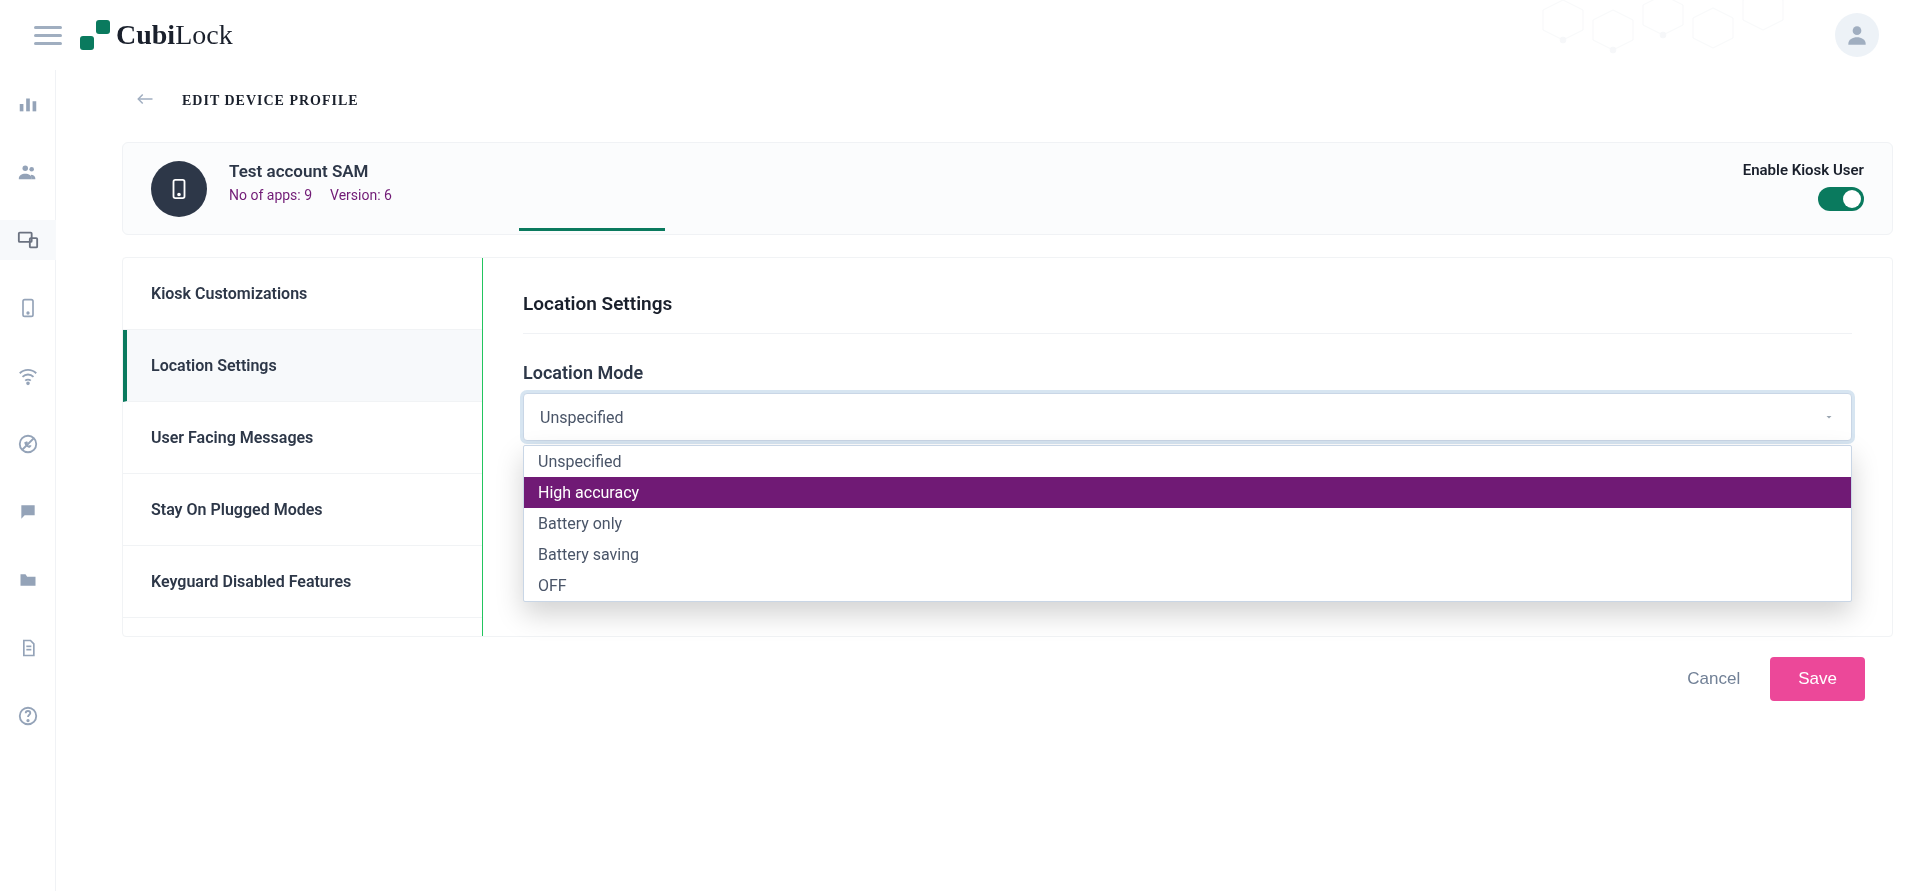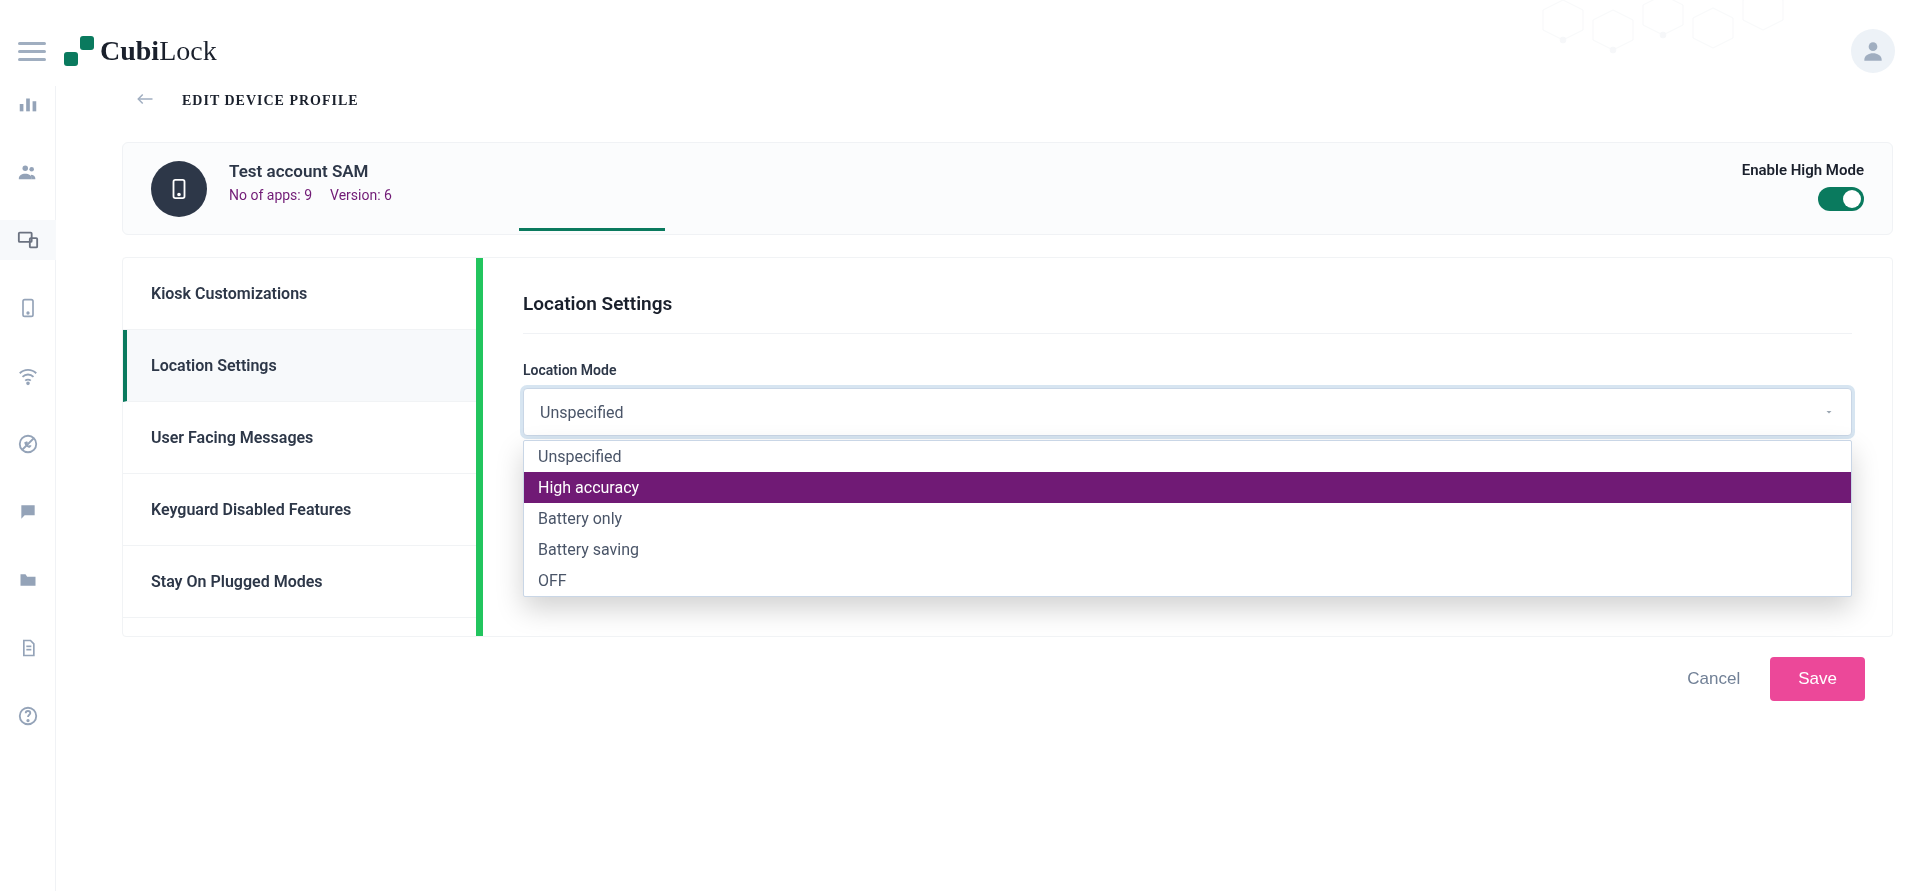--- a/index.html
+++ b/index.html
@@ -1,20 +1,20 @@
 <!DOCTYPE html>
 <html><head>
 <meta charset="utf-8">
 <style>
 * { box-sizing: border-box; margin: 0; padding: 0; }
 html, body { width: 100%; height: 100%; font-family: -apple-system, BlinkMacSystemFont, "Segoe UI", Roboto, "Helvetica Neue", Arial, sans-serif; background: #fff; color: #2d3748; }
 .app { display: flex; height: 100vh; padding-left: 46px; }
 
 
-.topbar { position: fixed; top: 0; left: 0; right: 0; height: 70px; background: #fff; display: flex; align-items: center; padding: 0 18px; z-index: 50; margin-top: 16px; }
+.topbar { position: fixed; top: 0; left: 0; right: 0; height: 70px; background: #fff; display: flex; align-items: center; padding: 0 34px; z-index: 50; }
 .hamburger { display: flex; flex-direction: column; justify-content: center; gap: 5px; width: 28px; height: 28px; cursor: pointer; margin-right: 18px; }
 .hamburger span { display: block; height: 3px; background: #a0aec0; border-radius: 2px; }
 .logo { display: flex; align-items: center; gap: 6px; font-size: 28px; font-weight: 400; color: #1a202c; font-family: Georgia, "Times New Roman", serif; }
 .logo-mark { width: 30px; height: 30px; position: relative; }
 .logo-mark::before, .logo-mark::after { content: ""; position: absolute; background: #0a7a5e; border-radius: 3px; }
 .logo-mark::before { width: 14px; height: 14px; top: 0; right: 0; }
 .logo-mark::after { width: 14px; height: 14px; bottom: 0; left: 0; }
 .logo b { font-weight: 600; }
 .topbar-right { margin-left: auto; display: flex; align-items: center; gap: 12px; }
 .avatar-circle { width: 44px; height: 44px; border-radius: 50%; background: #edf2f7; display: flex; align-items: center; justify-content: center; color:#a0aec0; }
@@ -37,27 +37,27 @@
 .profile-info h2 { font-size: 17px; font-weight: 600; color: #2d3748; margin-bottom: 6px; }
 .profile-meta { font-size: 14px; color: #701a75; display: flex; gap: 18px; }
 .kiosk-toggle-wrap { margin-left: auto; text-align: right; }
 .kiosk-toggle-label { font-size: 15px; font-weight: 600; color: #1a202c; margin-bottom: 8px; display: block; }
 .toggle { width: 46px; height: 24px; background: #0a7a5e; border-radius: 12px; position: relative; cursor: pointer; display: inline-block; }
 .toggle::after { content: ""; position: absolute; width: 18px; height: 18px; background: #fff; border-radius: 50%; top: 3px; right: 3px; }
 .tab-indicator { position: absolute; bottom: 0; left: 396px; width: 146px; height: 3px; background: #0a7a5e; }
 
 .settings-grid { display: flex; background: #fff; border: 1px solid #f1f3f5; border-radius: 4px; min-height: 380px; position: relative; }
 
-.settings-nav { width: 360px; border-right: 7px solid #22c55e; }
+.settings-nav { width: 360px; border-right: 1px solid #22c55e; }
 .settings-nav-item { padding: 26px 28px; font-size: 16px; font-weight: 600; color: #2d3748; border-bottom: 1px solid #f1f3f5; cursor: pointer; }
 .settings-nav-item.active { background: #f7f9fb; border-left: 4px solid #0a7a5e; padding-left: 24px; }
 
 .settings-panel { flex: 1; padding: 34px 40px; }
 .panel-title { font-size: 19px; font-weight: 600; color: #1a202c; padding-bottom: 18px; border-bottom: 1px solid #f0f2f5; margin-bottom: 28px; }
-.field-label { font-size: 14px; font-weight: 600; color: #2d3748; margin-bottom: 10px; display: block; }
+.field-label { font-size: 18px; font-weight: 600; color: #2d3748; margin-bottom: 10px; display: block; }
 
 .select-wrap { position: relative; border-radius: 6px; }
 .select-input { width: 100%; height: 48px; border: 1px solid #c9d6e6; border-radius: 4px; background: #fff; display: flex; align-items: center; padding: 0 16px; cursor: pointer; box-shadow: 0 0 0 3px rgba(139,180,216,0.35); font-size: 16px; color: #4a5568; }
 .select-caret { margin-left: auto; color: #9aa5b1; }
 .dropdown { position: absolute; top: 52px; left: 0; right: 0; background: #fff; border: 1px solid #c9d6e6; border-radius: 2px; box-shadow: 0 12px 28px rgba(0,0,0,0.18); z-index: 100; overflow: hidden; }
 .dropdown-option { padding: 6px 14px; font-size: 16px; color: #4a5568; cursor: pointer; }
 .dropdown-option.highlighted { background: #701a75; color: #fff; }
 
 .footer-actions { display: flex; justify-content: flex-end; align-items: center; gap: 30px; padding: 20px 28px 24px 28px; }
 .btn-cancel { background: none; border: none; color: #718096; font-size: 17px; cursor: pointer; }
@@ -196,34 +196,34 @@
               </svg>
           </div>
           <div class="profile-info">
             <h2>Test account SAM</h2>
             <div class="profile-meta">
               <span>No of apps: 9</span>
               <span>Version: 6</span>
             </div>
           </div>
           <div class="kiosk-toggle-wrap">
-            <span class="kiosk-toggle-label">Enable High Mode</span>
+            <span class="kiosk-toggle-label">Enable Kiosk User</span>
             <div class="toggle"></div>
           </div>
           <div class="tab-indicator"></div>
         </div>
       </div>
 
       <div class="settings-grid">
         <div class="settings-nav">
           <div class="settings-nav-item"><span>Kiosk Customizations</span></div>
           <div class="settings-nav-item active"><span>Location Settings</span></div>
           <div class="settings-nav-item"><span>User Facing Messages</span></div>
+          <div class="settings-nav-item"><span>Stay On Plugged Modes</span></div>
           <div class="settings-nav-item"><span>Keyguard Disabled Features</span></div>
-          <div class="settings-nav-item"><span>Stay On Plugged Modes</span></div>
         </div>
 
         <div class="settings-panel">
           <div class="panel-title">Location Settings</div>
           <label class="field-label">Location Mode</label>
           <div class="select-wrap">
             <div class="select-input">
               <span>Unspecified</span>
               <span class="select-caret">
                 <svg width="12" height="12" viewBox="0 0 24 24" fill="currentColor">

